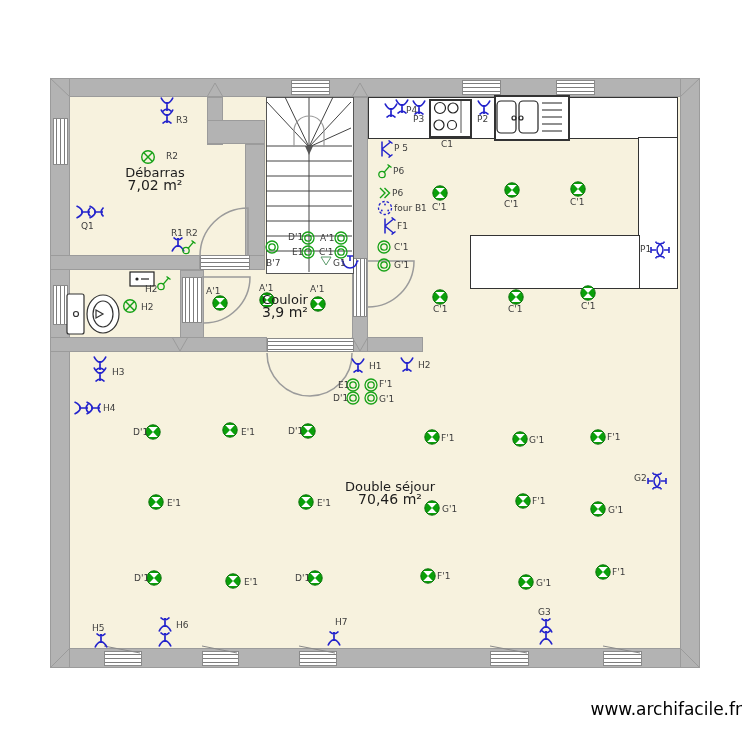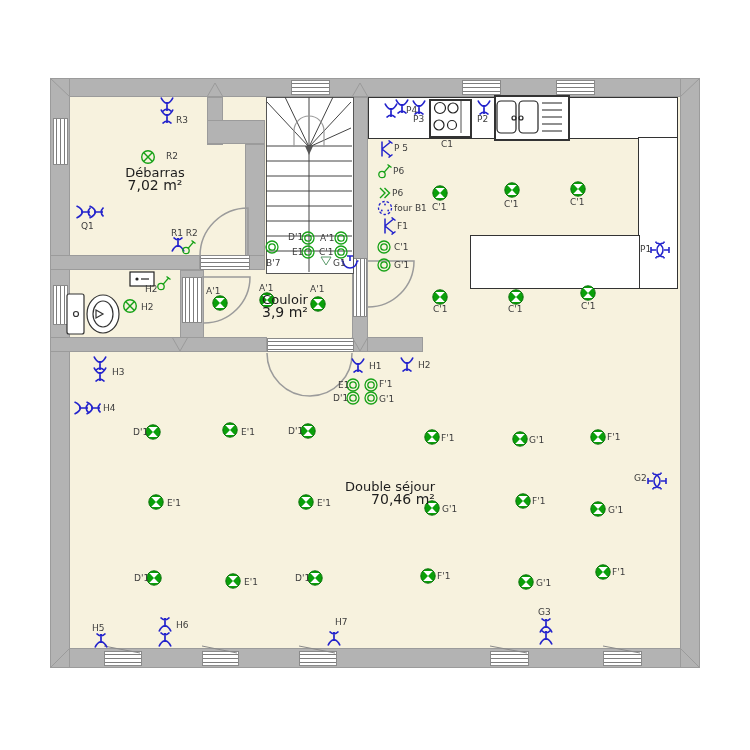--- a/index.html
+++ b/index.html
@@ -502,16 +502,17 @@
       <div class="lbl" style="left: 612px; top: 567px;">F'1</div>
       <div class="lbl" style="left: 538px; top: 607px;">G3</div>
       <div class="lbl" style="left: 92px; top: 623px;">H5</div>
       <div class="lbl" style="left: 176px; top: 620px;">H6</div>
       <div class="lbl" style="left: 335px; top: 617px;">H7</div>
       <div class="room-name" style="left: 155px; top: 166px;">Débarras</div>
       <div class="room-area" style="left: 155px; top: 179px;">7,02 m²</div>
       <div class="room-name" style="left: 285px; top: 293px;">Couloir</div>
       <div class="room-area" style="left: 285px; top: 306px;">3,9 m²</div>
       <div class="room-name" style="left: 390px; top: 480px;">Double séjour</div>
-      <div class="room-area" style="left: 403px; top: 493px;">70,46 m²</div>
+      <div class="room-area" style="left: 390px; top: 493px;">70,46 m²</div>
     </div>
 
+  <div class="watermark">www.archifacile.fr</div>
 </div>
 
 </body></html>

